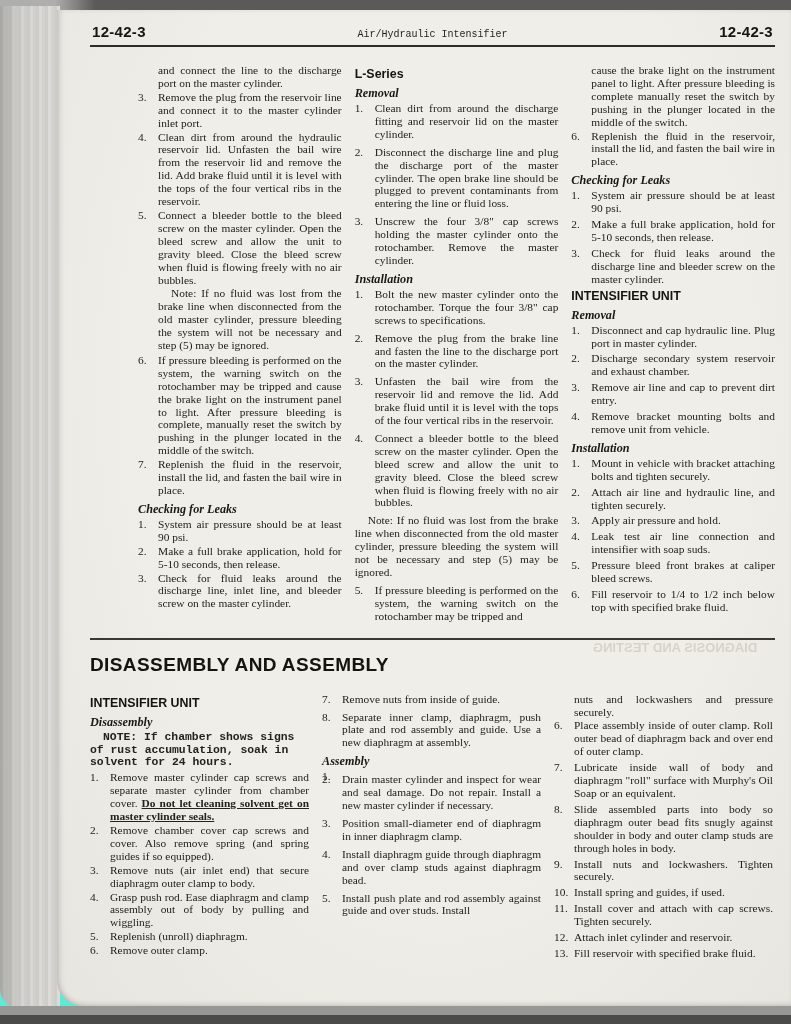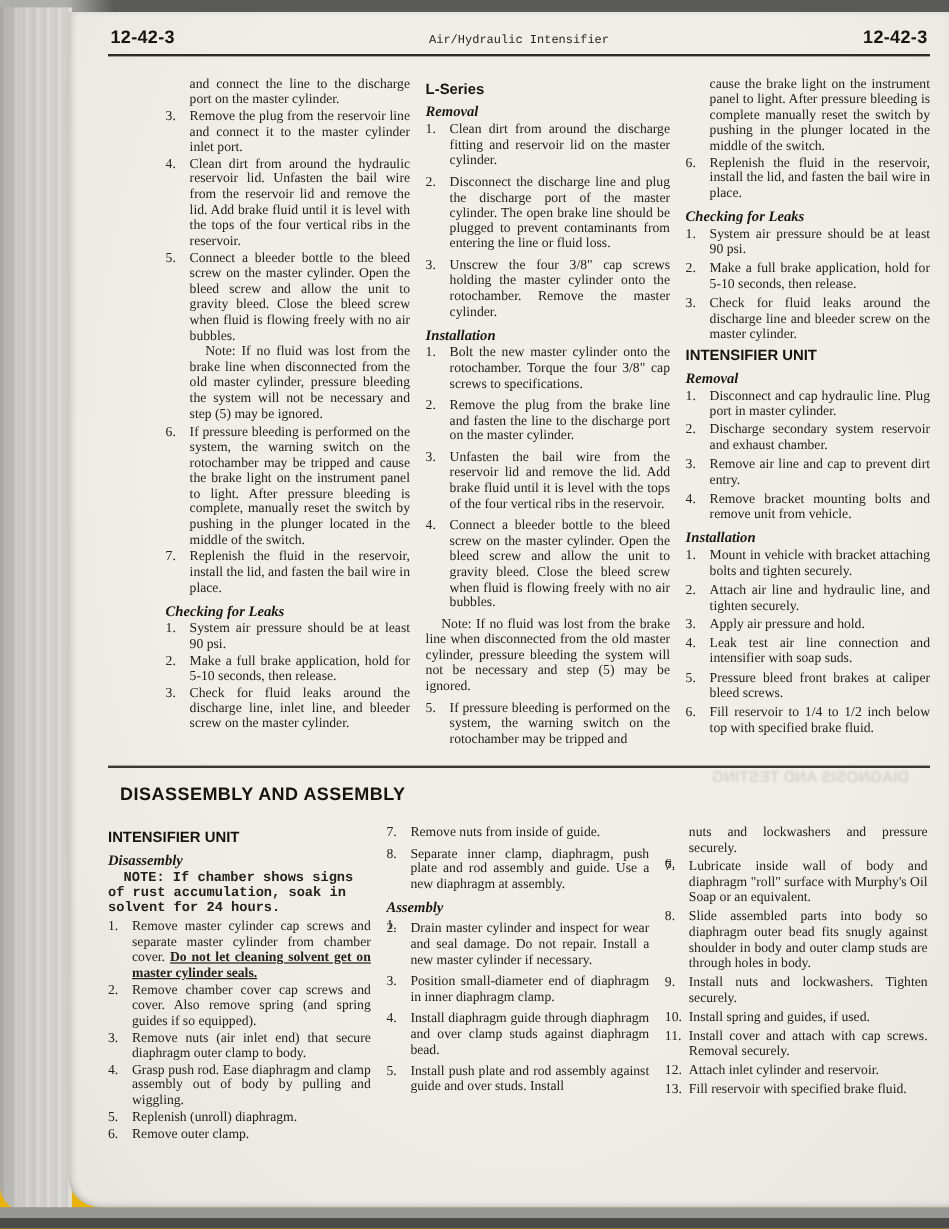--- a/index.html
+++ b/index.html
@@ -1,17 +1,17 @@
 <!DOCTYPE html>
 <html><head>
 <meta charset="utf-8">
 <style>
   html,body{margin:0;padding:0;width:791px;height:1024px;overflow:hidden;
     font-family:"Liberation Serif",serif;background:#8f8f8d;}
-  .scan{position:relative;width:791px;height:1024px;background:#eab308;overflow:hidden;}
+  .scan{position:relative;width:791px;height:1024px;background:#5eead4;overflow:hidden;}
   .edge-top{position:absolute;top:0;left:0;right:0;height:10px;
     background:linear-gradient(90deg,#aeaeac 0 55px,#5a5a58 95px 100%);}
   .edge-bottom-light{position:absolute;left:0;right:0;bottom:9px;height:9px;background:#979795;}
   .edge-bottom-dark{position:absolute;left:0;right:0;bottom:0;height:9px;background:#4b4b49;}
   .page-stack{position:absolute;left:0;top:6px;bottom:14px;width:60px;border-radius:0 0 0 22px;
     background:
       linear-gradient(90deg,rgba(120,120,118,.45) 0,rgba(160,160,158,.15) 18px,rgba(0,0,0,0) 45px),
       repeating-linear-gradient(90deg,#cdcdca 0 3px,#dcdbd7 3px 6px,#d3d2ce 6px 9px);}
   .page{position:absolute;left:57px;top:10px;right:0;bottom:18px;
     background:radial-gradient(ellipse at 52% 38%,#efeee9 55%,#e7e5df 100%);
@@ -37,22 +37,22 @@
   .col.semi .item{margin-bottom:3px;}
   .col .cont{padding-left:20px;margin:0 0 1px;}
   .col .note{padding-left:20px;text-indent:13px;margin:1px 0 2px;}
   .col .note0{padding-left:0;text-indent:13px;margin:4px 0 5px;}
   .col .noteb{font-weight:700;text-indent:13px;margin:2px 0 2px;text-align:left;font-family:Liberation Mono, monospace;}
   .col .bold{font-weight:700;text-decoration:underline;}
   .top-cols{min-height:556px;margin-left:48px;}
   
   .bottom-wrap{position:relative;}
   .section-divider{border:0;border-top:2px solid #3a3832;margin:10px 0 14px;}
-  .big-title{font-family:"Liberation Sans",sans-serif;font-weight:700;font-size:15px;
-    letter-spacing:.4px;color:#15140e;margin:0 10px 9px;}
+  .big-title{font-family:"Liberation Sans",sans-serif;font-weight:700;font-size:19px;
+    letter-spacing:.4px;color:#15140e;margin:0 0 9px;}
   .ghost{position:absolute;top:2px;right:18px;transform:scaleX(-1);
     font-family:"Liberation Sans",sans-serif;font-weight:700;font-size:13px;
     color:#c0b9ac;opacity:.5;filter:blur(.7px);pointer-events:none;}
 </style>
 </head>
 <body>
 
 <div class="scan">
   <div class="edge-top"></div>
   <div class="page-stack"></div>
@@ -139,25 +139,25 @@
             <div class="item"><span class="num">8.</span><span>Separate inner clamp, diaphragm, push plate and rod assembly and guide. Use a new diaphragm at assembly.</span></div>
             <div class="h2">Assembly</div>
             <div class="item"><span class="num">1.</span></div>
             <div class="item"><span class="num">2.</span><span>Drain master cylinder and inspect for wear and seal damage. Do not repair. Install a new master cylinder if necessary.</span></div>
             <div class="item"><span class="num">3.</span><span>Position small-diameter end of diaphragm in inner diaphragm clamp.</span></div>
             <div class="item"><span class="num">4.</span><span>Install diaphragm guide through diaphragm and over clamp studs against diaphragm bead.</span></div>
             <div class="item"><span class="num">5.</span><span>Install push plate and rod assembly against guide and over studs. Install</span></div>
           </div>
           <div class="col semi">
             <div class="cont">nuts and lockwashers and pressure securely.</div>
-            <div class="item"><span class="num">6.</span></div>
+            <div class="item"><span class="num">6.</span><span>Place assembly inside of outer clamp. Roll outer bead of diaphragm back and over end of outer clamp.</span></div>
             <div class="item"><span class="num">7.</span><span>Lubricate inside wall of body and diaphragm "roll" surface with Murphy's Oil Soap or an equivalent.</span></div>
             <div class="item"><span class="num">8.</span><span>Slide assembled parts into body so diaphragm outer bead fits snugly against shoulder in body and outer clamp studs are through holes in body.</span></div>
             <div class="item"><span class="num">9.</span><span>Install nuts and lockwashers. Tighten securely.</span></div>
             <div class="item"><span class="num">10.</span><span>Install spring and guides, if used.</span></div>
-            <div class="item"><span class="num">11.</span><span>Install cover and attach with cap screws. Removal securely.</span></div>
+            <div class="item"><span class="num">11.</span><span>Install cover and attach with cap screws. Tighten securely.</span></div>
             <div class="item"><span class="num">12.</span><span>Attach inlet cylinder and reservoir.</span></div>
             <div class="item"><span class="num">13.</span><span>Fill reservoir with specified brake fluid.</span></div>
           </div>
         </div>
     </div>
   </div>
 </div>
 
 </body></html>

